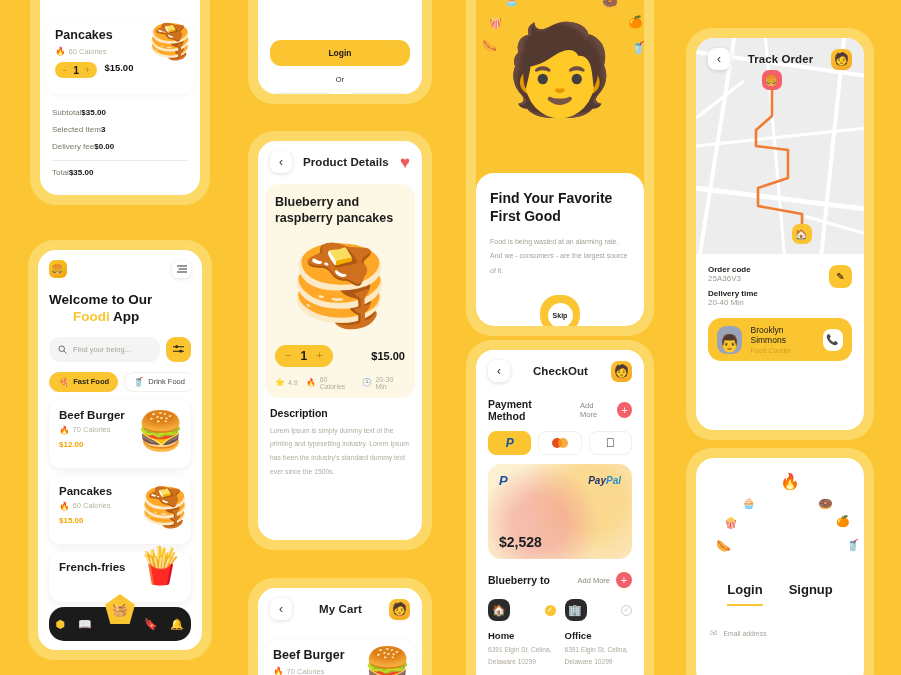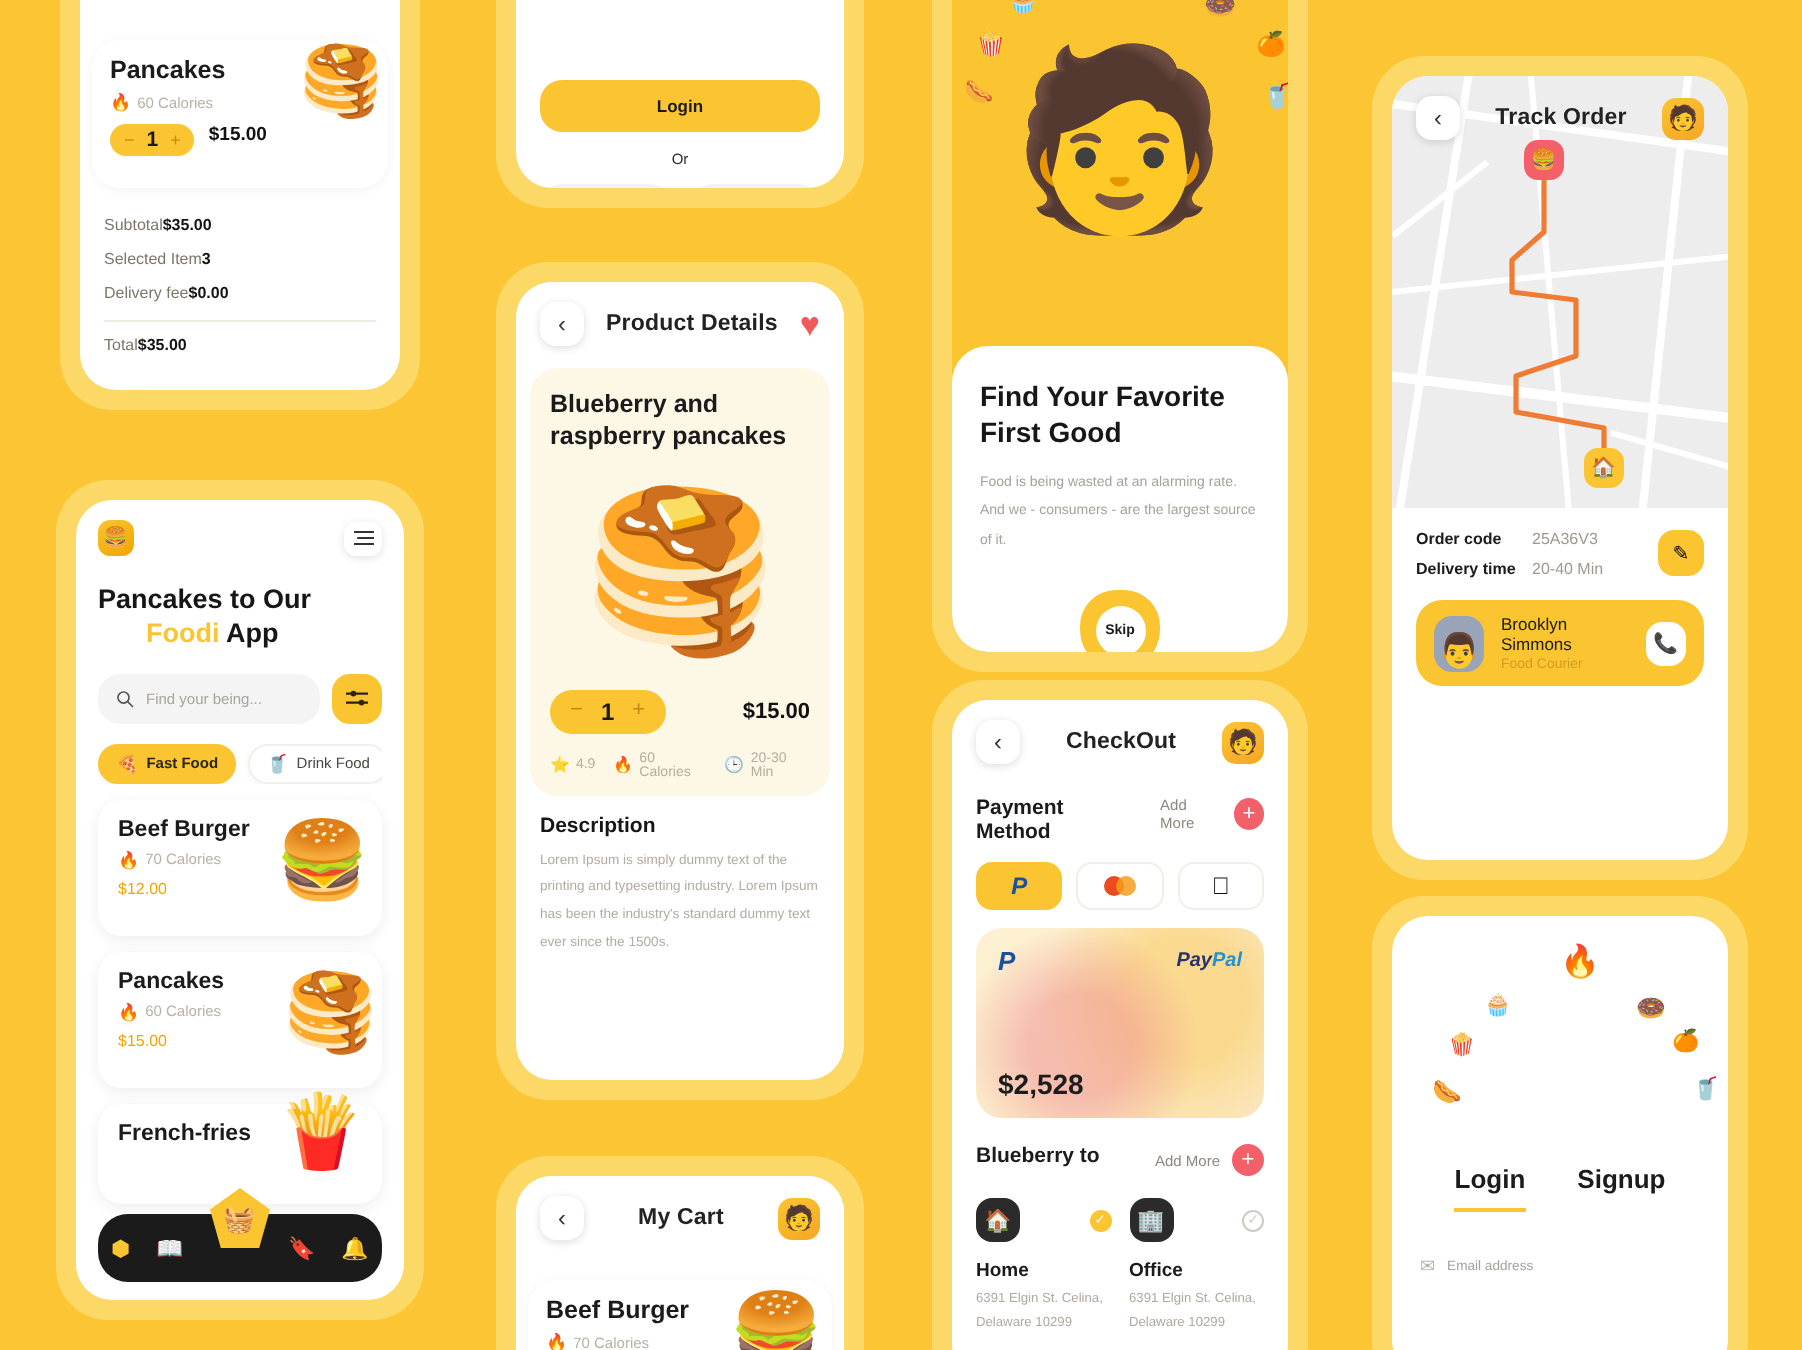--- a/index.html
+++ b/index.html
@@ -110,21 +110,21 @@
   }
   .chip.active { background:#fbc531; border-color:#fbc531; color:#2b2616; font-weight:bold; }
   .chip .ce { font-size:9px; }
 
   .food-list { padding: 8px 11px 0 11px; }
   .food-card {
     background:#fff; border-radius:12px; box-shadow:0 2px 8px rgba(0,0,0,.07);
     padding:9px 10px; margin-bottom:8px; position:relative; min-height:68px;
   }
   .fc-name { font-size:11.5px; font-weight:bold; color:#1b1b1b; }
-  .fc-price { font-size:8px; font-weight:normal; color:#f0a500; margin-top:5px; }
+  .fc-price { font-size:8px; font-weight:bold; color:#f0a500; margin-top:5px; }
 
   .tabbar {
     position:absolute; left:11px; right:11px; bottom:9px; height:34px;
     background:#1b1b1b; border-radius:15px;
     display:flex; align-items:center; justify-content:space-around;
   }
   .tabbar .ti { font-size:11px; color:#8b8b8b; }
   .tabbar .ti.active { color:#fbc531; }
   .tab-fab {
     position:absolute; left:50%; transform:translateX(-50%); bottom:26px;
@@ -198,21 +198,21 @@
     display:flex; align-items:flex-start; justify-content:center;
   }
   .skip-btn {
     margin-top:8px; width:25px;height:25px;border-radius:50%; background:#fff;
     display:flex;align-items:center;justify-content:center;
     font-size:7px; font-weight:bold; color:#1b1b1b;
   }
 
   
   #checkout { left: 466px; top: 340px; width: 188px; height: 360px; }
-  .co-sec-head { display:flex; align-items:flex-start; justify-content:space-between; padding: 10px 12px 0 12px; gap: 12px; }
+  .co-sec-head { display:flex; align-items:center; justify-content:space-between; padding: 10px 12px 0 12px; gap: 12px; }
   .co-sec-title { font-size:10.5px; font-weight:bold; color:#1b1b1b; }
   .co-add { display:flex; align-items:center; gap:6px; }
   .co-add-txt { font-size:7.5px; color:#8e887e; }
   .plus-btn {
     width:16px;height:16px;border-radius:50%; background:#f4606a; color:#fff;
     display:flex;align-items:center;justify-content:center; font-size:11px; line-height:1;
   }
   .pay-row { display:flex; gap:7px; padding: 9px 12px 0 12px; }
   .pay-tile {
     flex:1; height:24px; border-radius:8px; background:#fff; border:1px solid #f1efe9;
@@ -253,21 +253,21 @@
   .mroad { position:absolute; background:#fff; }
   .route { position:absolute; }
   .pin {
     position:absolute; width:20px;height:20px;border-radius:7px;
     display:flex;align-items:center;justify-content:center;font-size:10px;color:#fff;
   }
   .pin.red { background:#f4606a; }
   .pin.yel { background:#fbc531; }
   .tr-info { padding:11px 12px 0 12px; display:flex; align-items:flex-start; justify-content:space-between; }
   .tr-rows { flex:1; }
-  .tr-row { display:flex; margin-bottom:6px; }
+  .tr-row { display:flex; margin-bottom:6px;flex-direction:column; }
   .tr-lab { font-size:8px; font-weight:bold; color:#1b1b1b; width:58px; }
   .tr-val { font-size:8px; color:#9f988d; }
   .edit-btn {
     width:23px;height:23px;border-radius:8px;background:#fbc531;
     display:flex;align-items:center;justify-content:center;font-size:10px;
   }
   .courier {
     margin:5px 12px 0 12px; background:#fbc531; border-radius:13px;
     padding:7px 9px; display:flex; align-items:center; gap:8px;
   }
@@ -346,21 +346,21 @@
       <div class="home-top">
         <div class="home-bar">
           <div class="logo-sq">🍔</div>
           <div class="menu-btn">
             <svg width="10" height="8" viewBox="0 0 10 8">
                 <path d="M0 1h10M2 4h8M0 7h10" stroke="#333" stroke-width="1.1" stroke-linecap="round" fill="none"></path>
               </svg>
           </div>
         </div>
         <div class="welcome">
-          <span>Pancakes to Our</span><br>
+          <span>Welcome to Our</span><br>
           <span class="brand">Foodi</span>
           <span>App</span>
         </div>
         <div class="search-row">
           <div class="search-box">
             <svg width="9" height="9" viewBox="0 0 12 12">
                 <circle cx="5" cy="5" r="3.7" stroke="#555" stroke-width="1.1" fill="none"></circle>
                 <path d="M7.8 7.8L11 11" stroke="#555" stroke-width="1.1" stroke-linecap="round"></path>
               </svg>
             <span class="search-ph">Find your being...</span>

